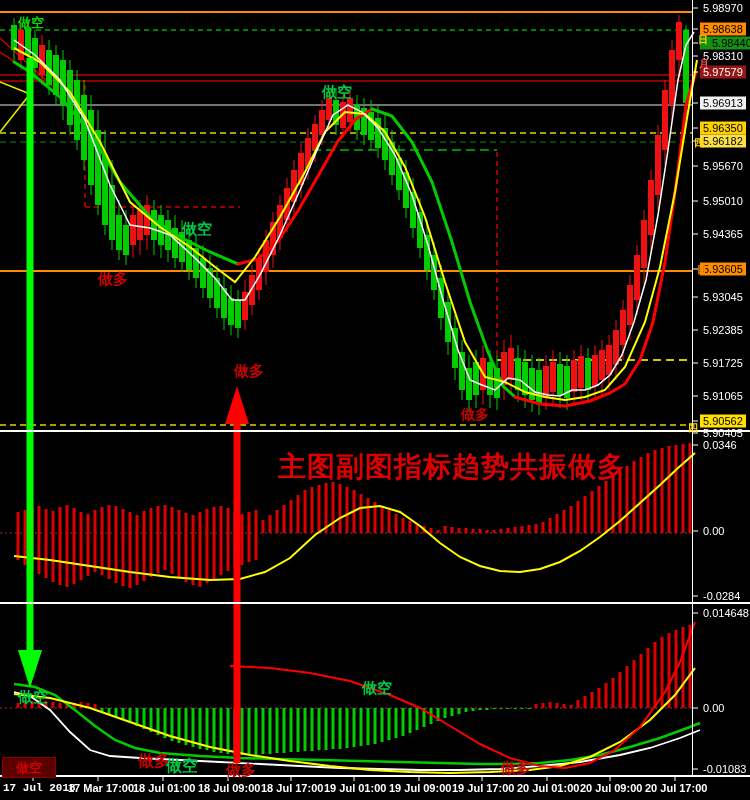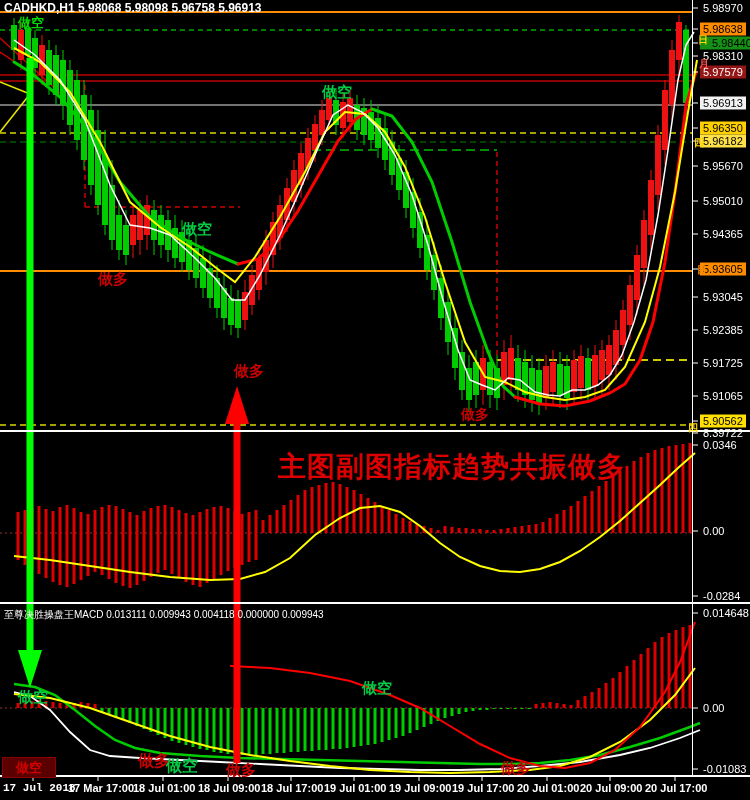--- a/index.html
+++ b/index.html
@@ -489,23 +489,21 @@
       <line x1="547" y1="776" x2="547" y2="781" stroke="#fff" stroke-width="1"></line>
       <line x1="610" y1="776" x2="610" y2="781" stroke="#fff" stroke-width="1"></line>
       <line x1="675" y1="776" x2="675" y2="781" stroke="#fff" stroke-width="1"></line>
     </svg>
 
 <div class="sep" style="left:0;top:430px;width:750px;height:2px;"></div>
 <div class="sep" style="left:0;top:602px;width:750px;height:2px;"></div>
 <div class="sep" style="left:0;top:775px;width:750px;height:2px;"></div>
 <div class="sep" style="left:692px;top:0;width:1px;height:776px;"></div>
 
-<div class="txt ttl">CADHKD,H1  5.98068 5.98098 5.96758 5.96913</div>
 <div class="banner" style="left:278px;top:448px;font-size:28px;color:#dd0000;">主图副图指标趋势共振做多</div>
-<div class="txt hdr" style="top:609px;">至尊决胜操盘王MACD 0.013111 0.009943 0.004118 0.000000 0.009943</div>
 <div class="short-box" style="left: 2px; top: 757px; width: 52px; height: 19px;">做空</div>
 
 <div id="labels"></div>
 
 <div class="axis-label" style="top: 8px; background: transparent; color: rgb(255, 255, 255);">5.98970</div>
     <div class="axis-label" style="top: 29px; background: rgb(255, 140, 0); color: rgb(0, 0, 0);">5.98638</div>
     <div class="axis-label" style="top: 43px; background: rgb(21, 144, 21); color: rgb(0, 0, 0); padding-left: 12px;">5.98440</div>
     <div class="axis-label" style="top: 56px; background: transparent; color: rgb(255, 255, 255);">5.98310</div>
     <div class="axis-label" style="top: 72px; background: rgb(149, 22, 22); color: rgb(255, 255, 255);">5.97579</div>
     <div class="axis-label" style="top: 103px; background: rgb(242, 242, 242); color: rgb(0, 0, 0);">5.96913</div>
@@ -513,21 +511,21 @@
     <div class="axis-label" style="top: 141px; background: #fde047; color: rgb(0, 0, 0);">5.96182</div>
     <div class="axis-label" style="top: 166px; background: transparent; color: rgb(255, 255, 255);">5.95670</div>
     <div class="axis-label" style="top: 201px; background: transparent; color: rgb(255, 255, 255);">5.95010</div>
     <div class="axis-label" style="top: 234px; background: transparent; color: rgb(255, 255, 255);">5.94365</div>
     <div class="axis-label" style="top: 269px; background: rgb(255, 140, 0); color: rgb(0, 0, 0);">5.93605</div>
     <div class="axis-label" style="top: 297px; background: transparent; color: rgb(255, 255, 255);">5.93045</div>
     <div class="axis-label" style="top: 330px; background: transparent; color: rgb(255, 255, 255);">5.92385</div>
     <div class="axis-label" style="top: 363px; background: transparent; color: rgb(255, 255, 255);">5.91725</div>
     <div class="axis-label" style="top: 396px; background: transparent; color: rgb(255, 255, 255);">5.91065</div>
     <div class="axis-label" style="top: 421px; background: rgb(255, 224, 0); color: rgb(0, 0, 0);">5.90562</div>
-    <div class="axis-label" style="top: 433px; background: transparent; color: rgb(255, 255, 255);">8.39722</div>
+    <div class="axis-label" style="top: 433px; background: transparent; color: rgb(255, 255, 255);">5.90405</div>
     <div class="axis-label" style="top: 445px;">0.0346</div>
     <div class="axis-label" style="top: 531px;">0.00</div>
     <div class="axis-label" style="top: 596px;">-0.0284</div>
     <div class="axis-label" style="top: 613px;">0.014648</div>
     <div class="axis-label" style="top: 708px;">0.00</div>
     <div class="axis-label" style="top: 769px;">-0.01083</div>
     <div class="day-marker" style="left: 698px; top: 33px; color: rgb(255, 215, 0);">日</div>
     <div class="day-marker" style="left: 699px; top: 57px; color: rgb(255, 80, 80);">月</div>
     <div class="day-marker" style="left: 694px; top: 136px; color: rgb(255, 215, 0);">四</div>
     <div class="day-marker" style="left: 697px; top: 263px; color: rgb(255, 140, 0);">目</div>

